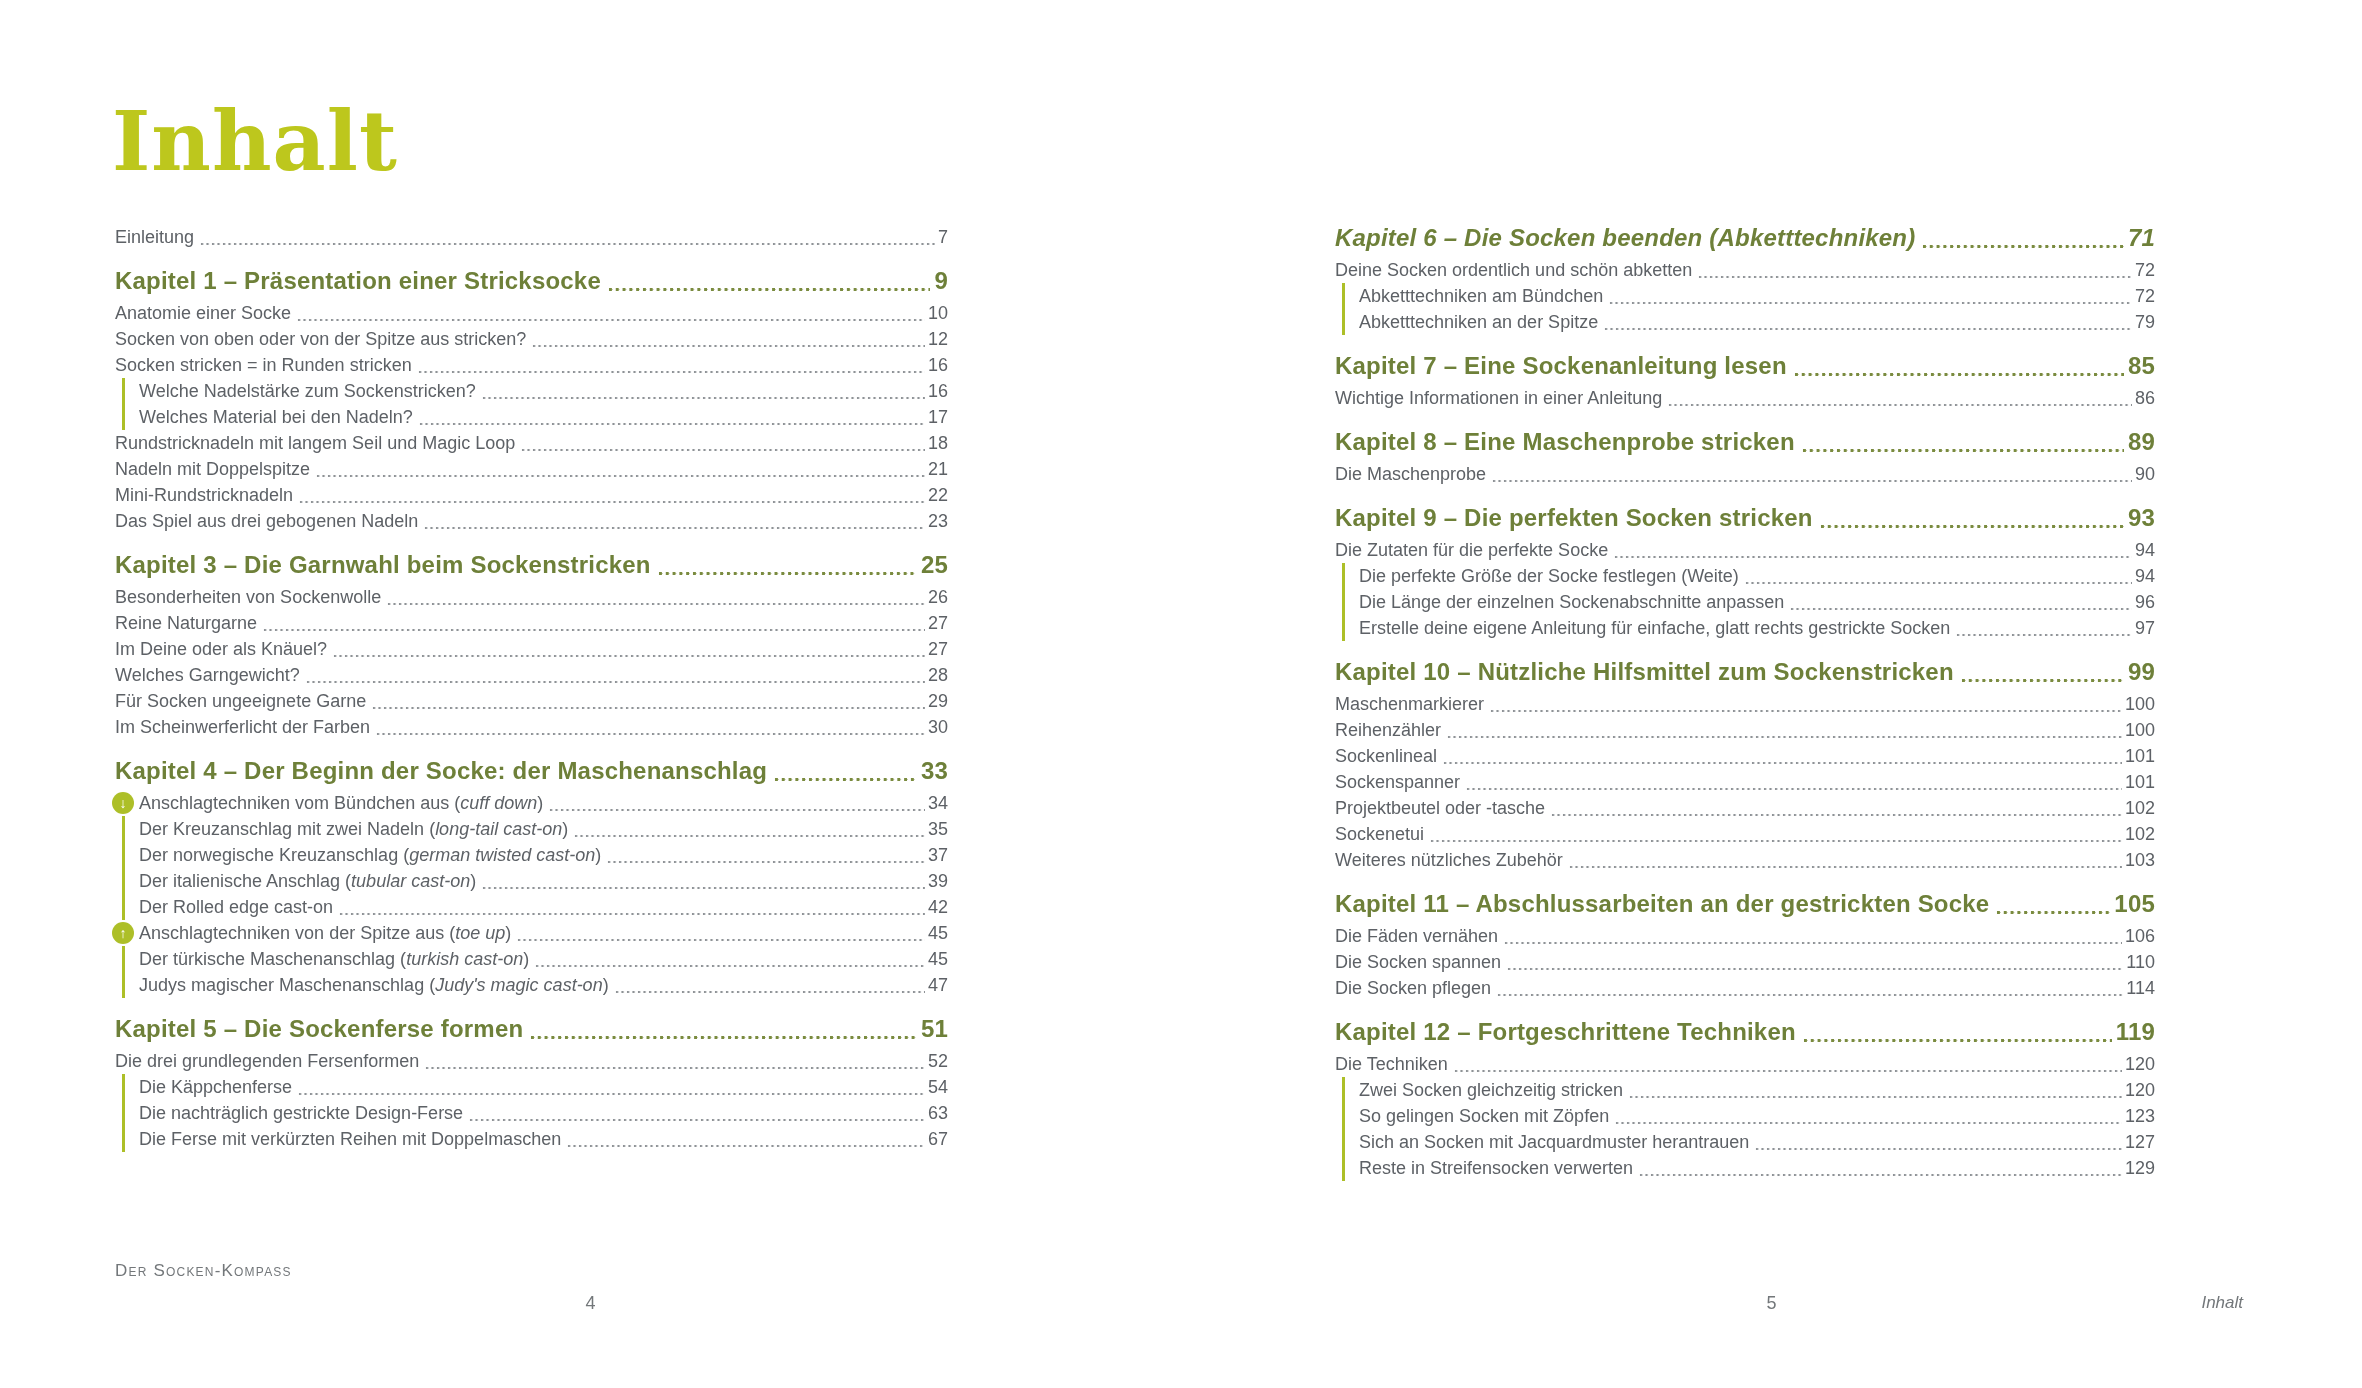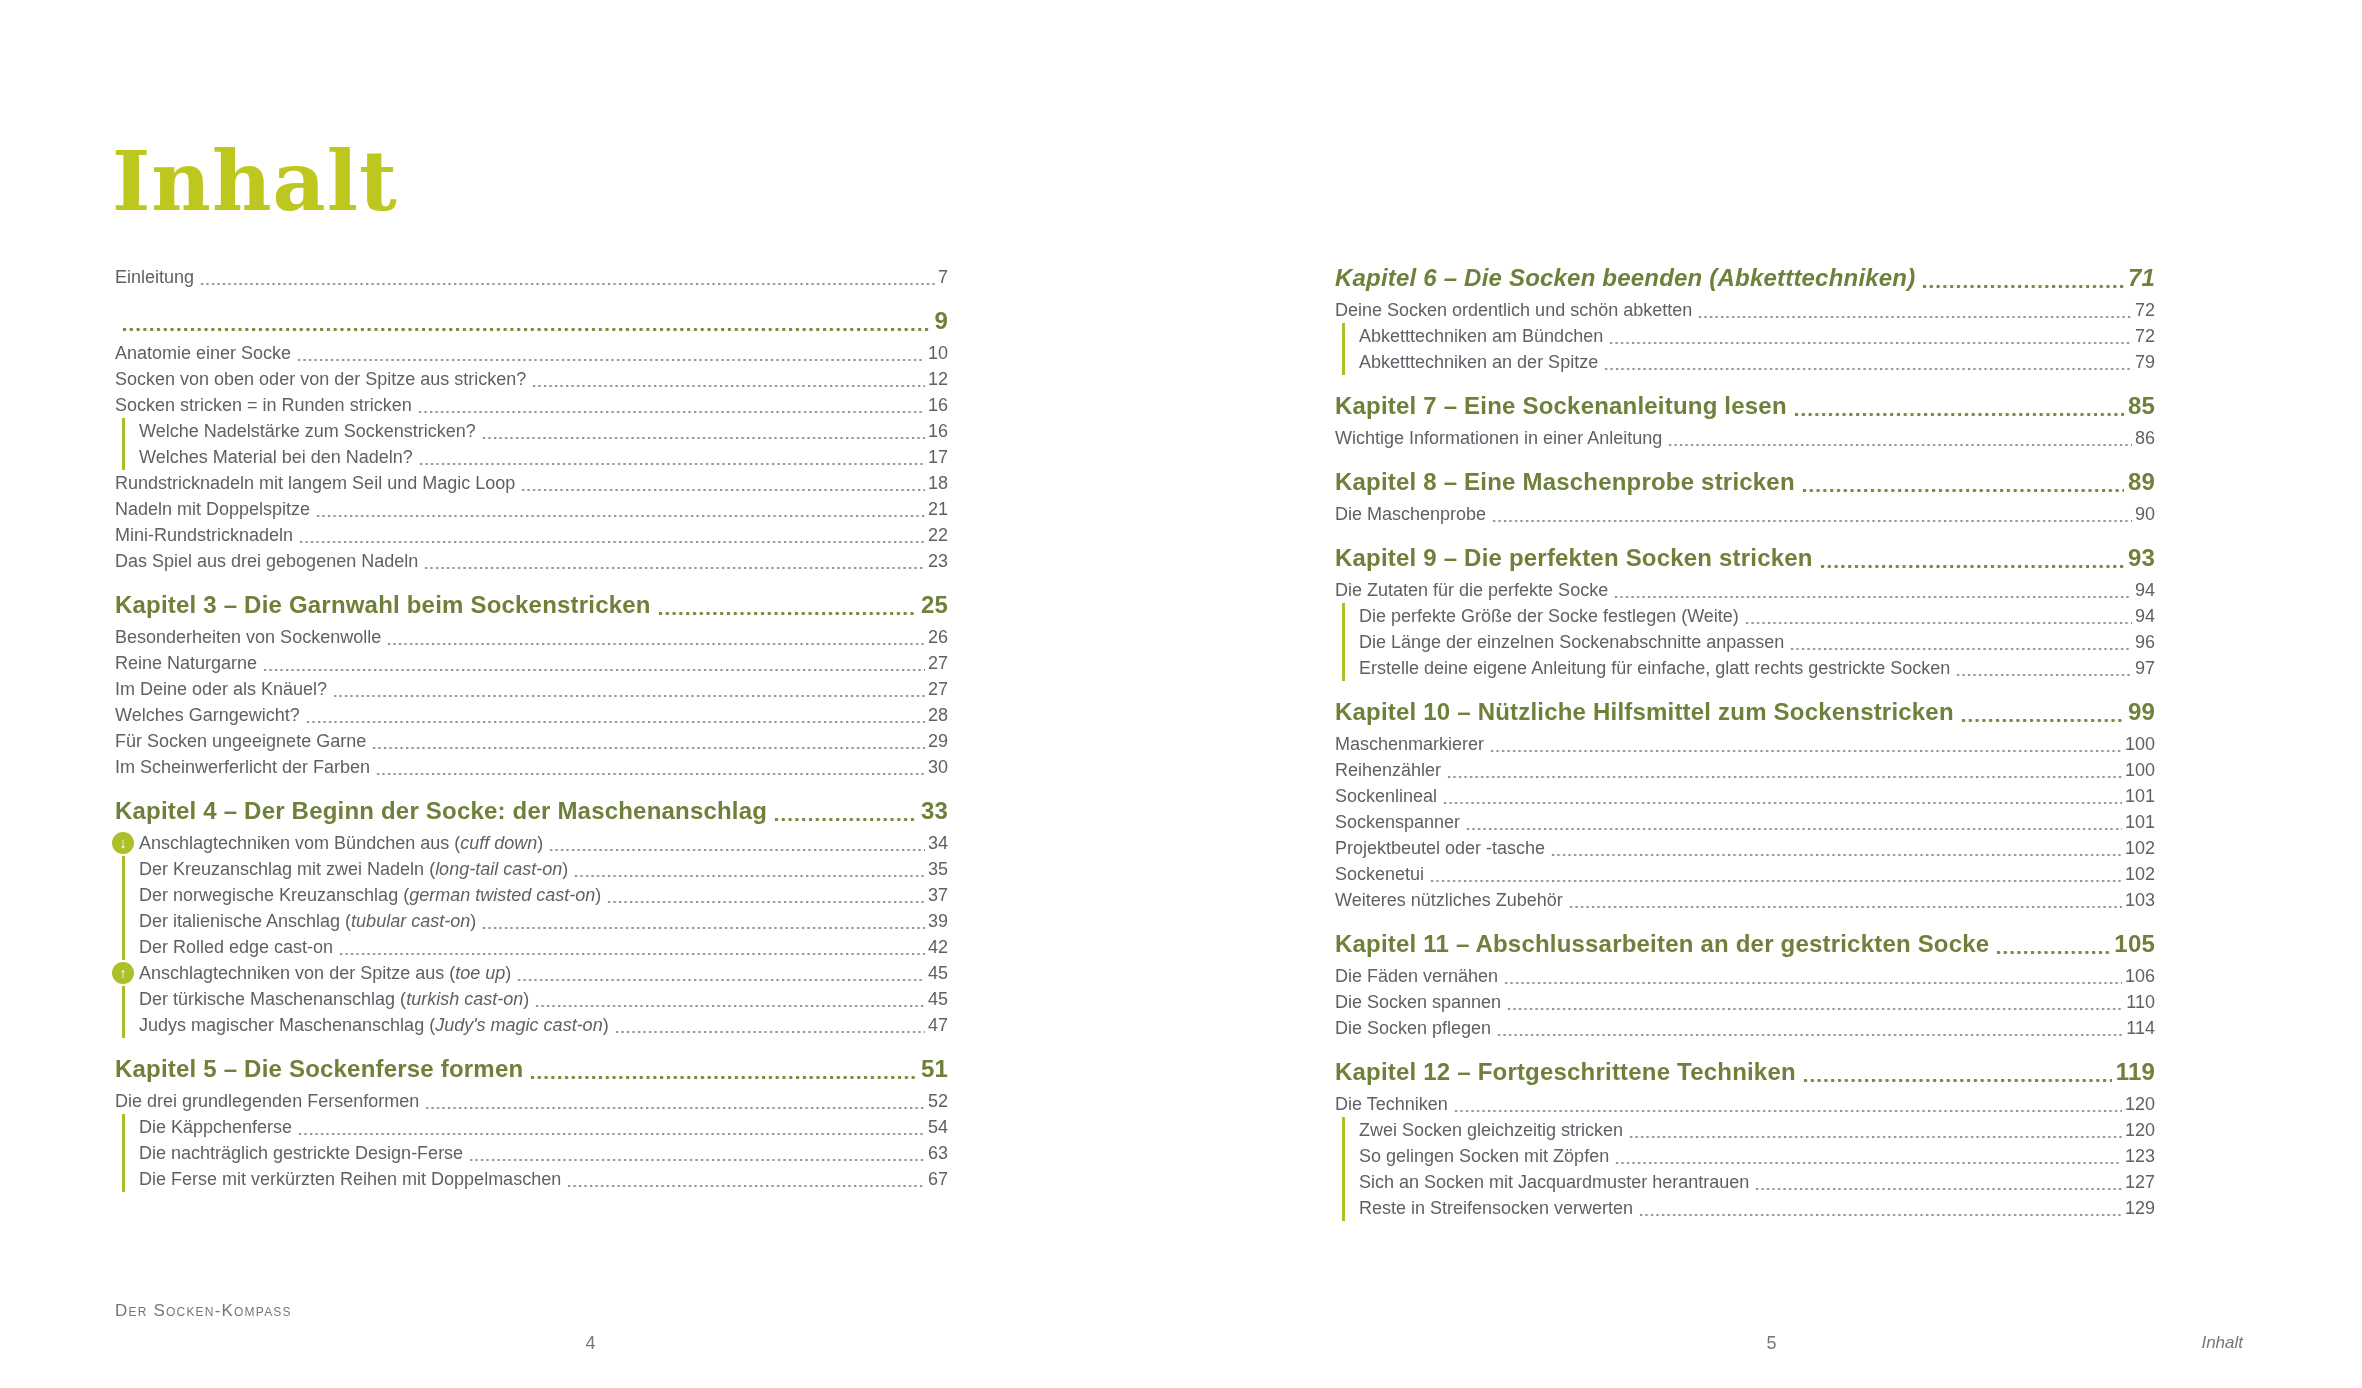--- a/index.html
+++ b/index.html
@@ -12,21 +12,21 @@
     --c-footer:#73777a;
   }
   *{box-sizing:border-box;margin:0;padding:0;}
   html,body{width:2362px;height:1388px;}
   body{
     font-family:"Liberation Sans",sans-serif;
     background:#ffffff;
     position:relative;
     overflow:hidden;
   }
-  .spread{position:absolute;inset:0;background:#ffffff;margin-top:40px;}
+  .spread{position:absolute;inset:0;background:#ffffff;}
 
   .book-title{
     position:absolute;left:112px;top:96px;
     font-family:"DejaVu Serif",serif;
     font-weight:bold;
     font-size:82px;line-height:90px;
     color:var(--c-title);
     letter-spacing:1px;
   }
 
@@ -97,20 +97,21 @@
   <div class="toc-col" id="left-col">
       <div class="toc-section">
         <div class="toc-row">
           <span class="lbl">Einleitung</span>
           <span class="leader"></span>
           <span class="pg">7</span>
         </div>
       </div>
       <div class="toc-section">
         <div class="toc-heading">
+          <span class="lbl">Kapitel 1 – Präsentation einer Stricksocke</span>
           <span class="leader"></span>
           <span class="pg">9</span>
         </div>
         <div class="toc-row">
           <span class="lbl">Anatomie einer Socke</span>
           <span class="leader"></span>
           <span class="pg">10</span>
         </div>
         <div class="toc-row">
           <span class="lbl">Socken von oben oder von der Spitze aus stricken?</span>

